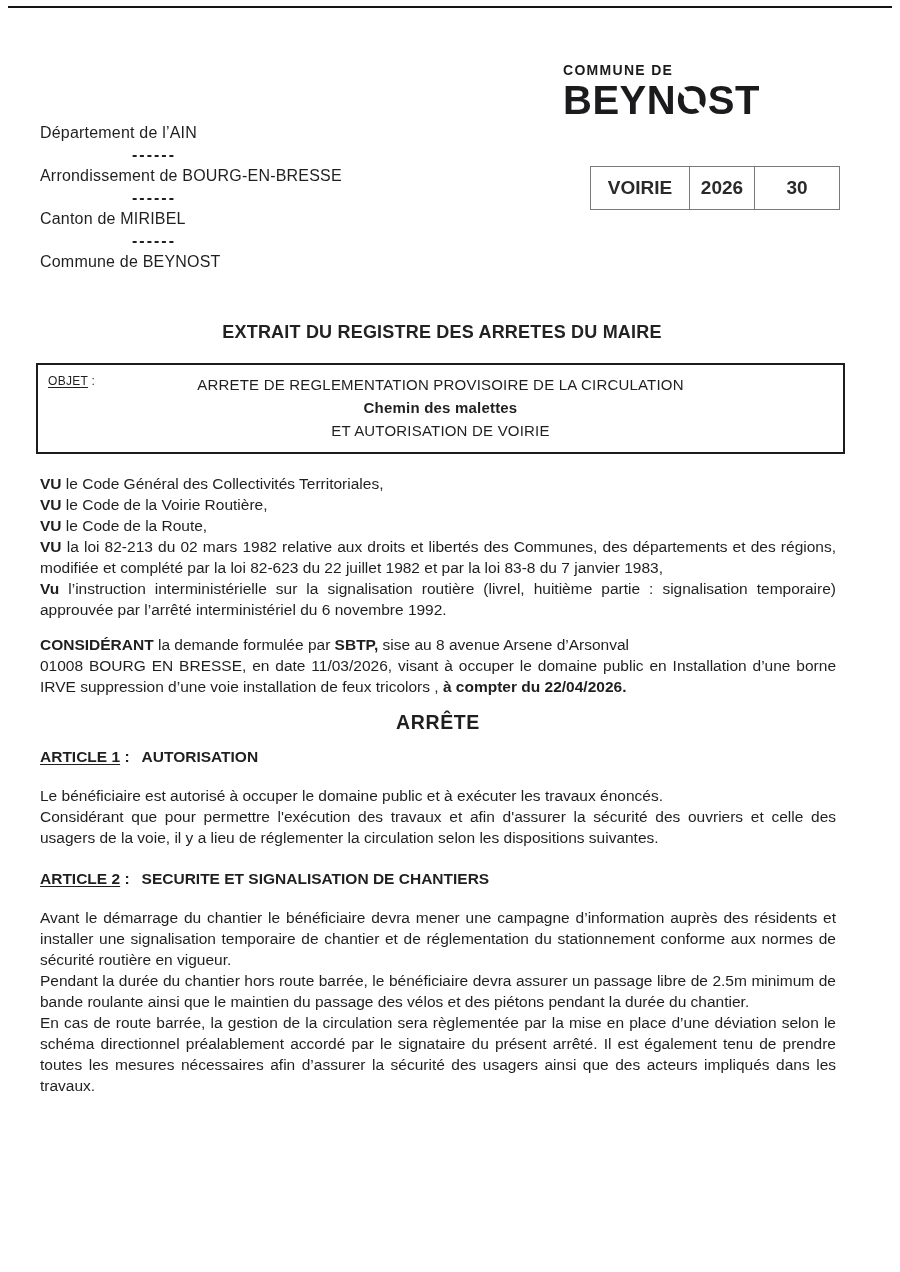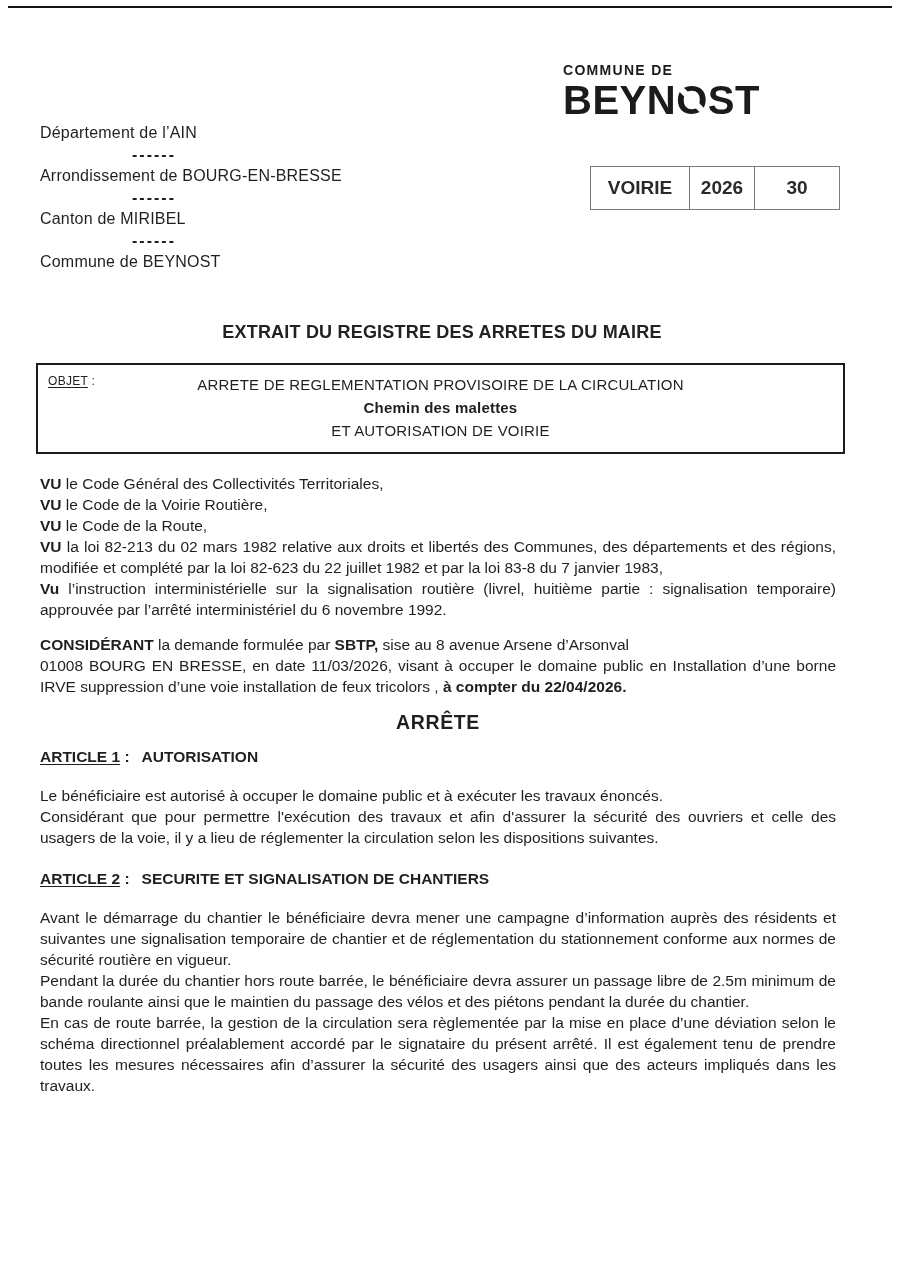--- a/index.html
+++ b/index.html
@@ -108,17 +108,17 @@
 
     <p class="considerant"><b class="b">CONSIDÉRANT</b><span> la demande formulée par </span><b class="b">SBTP,</b><span> sise au 8 avenue Arsene d’Arsonval</span><br><span>01008 BOURG EN BRESSE, en date 11/03/2026, visant à occuper le domaine public en Installation d’une borne IRVE suppression d’une voie installation de feux tricolors , </span><b class="b">à compter du 22/04/2026.</b></p>
 
     <h2 class="arrete-heading">ARRÊTE</h2>
 
     <h3 class="article-heading"><span><span class="u">ARTICLE 1</span><span> :</span></span><span class="article-title">AUTORISATION</span></h3>
     <p class="para">Le bénéficiaire est autorisé à occuper le domaine public et à exécuter les travaux énoncés.</p>
     <p class="para">Considérant que pour permettre l'exécution des travaux et afin d'assurer la sécurité des ouvriers et celle des usagers de la voie, il y a lieu de réglementer la circulation selon les dispositions suivantes.</p>
 
     <h3 class="article-heading a2"><span><span class="u">ARTICLE 2</span><span> :</span></span><span class="article-title">SECURITE ET SIGNALISATION DE CHANTIERS</span></h3>
-    <p class="para">Avant le démarrage du chantier le bénéficiaire devra mener une campagne d’information auprès des résidents et suivantes une signalisation temporaire de chantier et de réglementation du stationnement conforme aux normes de sécurité routière en vigueur.</p>
+    <p class="para">Avant le démarrage du chantier le bénéficiaire devra mener une campagne d’information auprès des résidents et installer une signalisation temporaire de chantier et de réglementation du stationnement conforme aux normes de sécurité routière en vigueur.</p>
     <p class="para">Pendant la durée du chantier hors route barrée, le bénéficiaire devra assurer un passage libre de 2.5m minimum de bande roulante ainsi que le maintien du passage des vélos et des piétons pendant la durée du chantier.</p>
     <p class="para">En cas de route barrée, la gestion de la circulation sera règlementée par la mise en place d’une déviation selon le schéma directionnel préalablement accordé par le signataire du présent arrêté. Il est également tenu de prendre toutes les mesures nécessaires afin d’assurer la sécurité des usagers ainsi que des acteurs impliqués dans les travaux.</p>
   </main>
 </div>
 
 </body></html>

